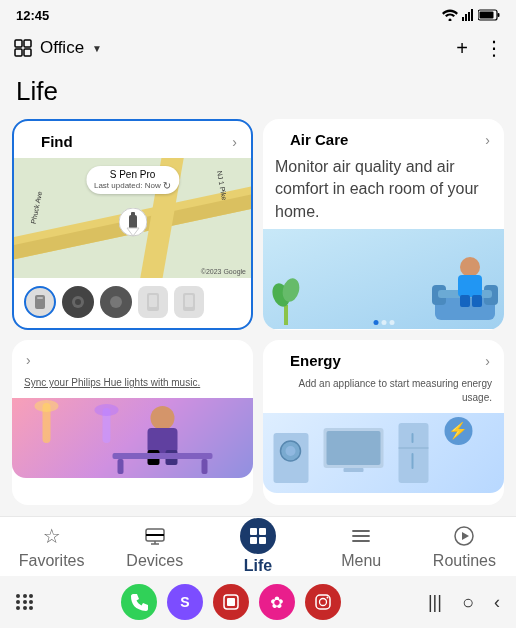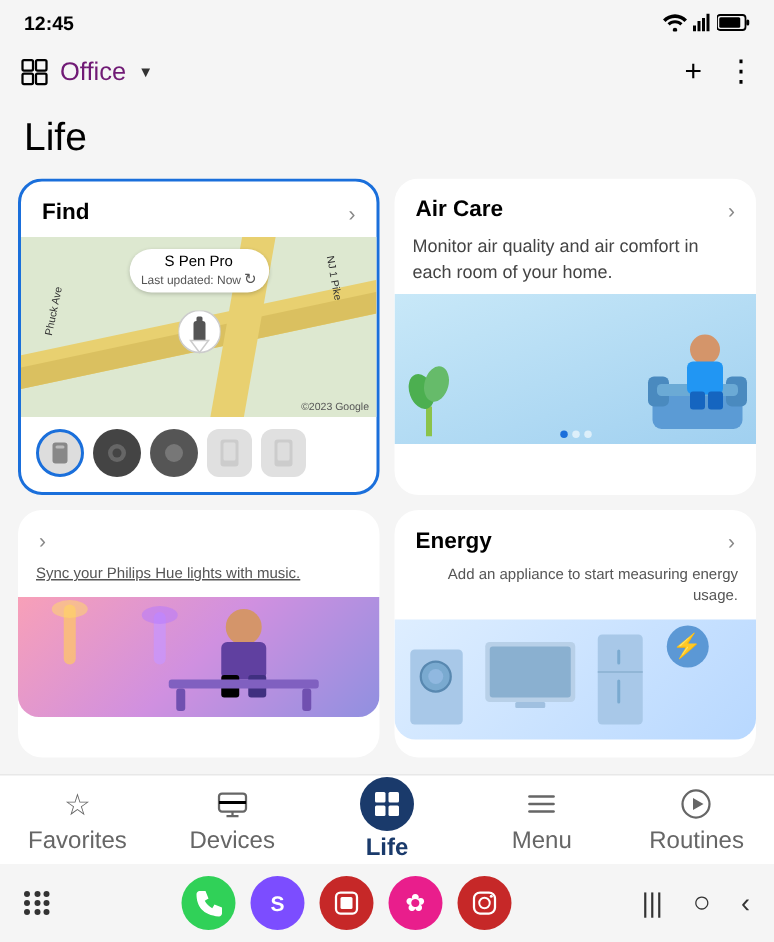--- a/index.html
+++ b/index.html
@@ -49,21 +49,21 @@
     .office-icon {
       width: 22px;
       height: 22px;
       display: flex;
       align-items: center;
       justify-content: center;
     }
     .office-label {
       font-size: 17px;
       font-weight: 500;
-      color: #701a75;
+      color: #000000;
     }
     .dropdown-arrow {
       font-size: 10px;
       color: #333;
       margin-left: 2px;
     }
     .top-actions {
       display: flex;
       align-items: center;
       gap: 16px;
@@ -117,20 +117,21 @@
     .card-header {
       display: flex;
       justify-content: space-between;
       align-items: center;
       padding: 12px 14px 8px;
     }
     .card-title {
       font-size: 15px;
       font-weight: 600;
       color: #000;
+      margin-left: 13px;
     }
     .chevron {
       font-size: 14px;
       color: #888;
     }
 
     
     .map-area {
       position: relative;
       width: 100%;
@@ -364,21 +365,21 @@
             </svg>
         </div>
       </div>
     </div>
 
     <div class="card air-care-card">
       <div class="card-header">
         <span class="card-title">Air Care</span>
         <span class="chevron">›</span>
       </div>
-      <div style="padding:0 12px 6px;font-size:12px;color:#444;line-height:1.4;">Monitor air quality and air comfort in each room of your home.</div>
+      <div style="padding:0 12px 6px;font-size:16px;color:#444;line-height:1.4;">Monitor air quality and air comfort in each room of your home.</div>
 
       <div style="width:100%;height:100px;background:linear-gradient(160deg,#c8e8f8 0%,#a0d0f0 100%);position:relative;overflow:hidden;">
 
         <div style="position:absolute;left:8px;bottom:0;">
           <svg width="30" height="50" viewBox="0 0 30 50">
             <rect x="13" y="30" width="4" height="20" fill="#8bc34a"></rect>
             <ellipse cx="10" cy="20" rx="8" ry="12" fill="#4caf50" transform="rotate(-20,10,20)"></ellipse>
             <ellipse cx="20" cy="15" rx="8" ry="12" fill="#66bb6a" transform="rotate(15,20,15)"></ellipse>
           </svg>
         </div>

